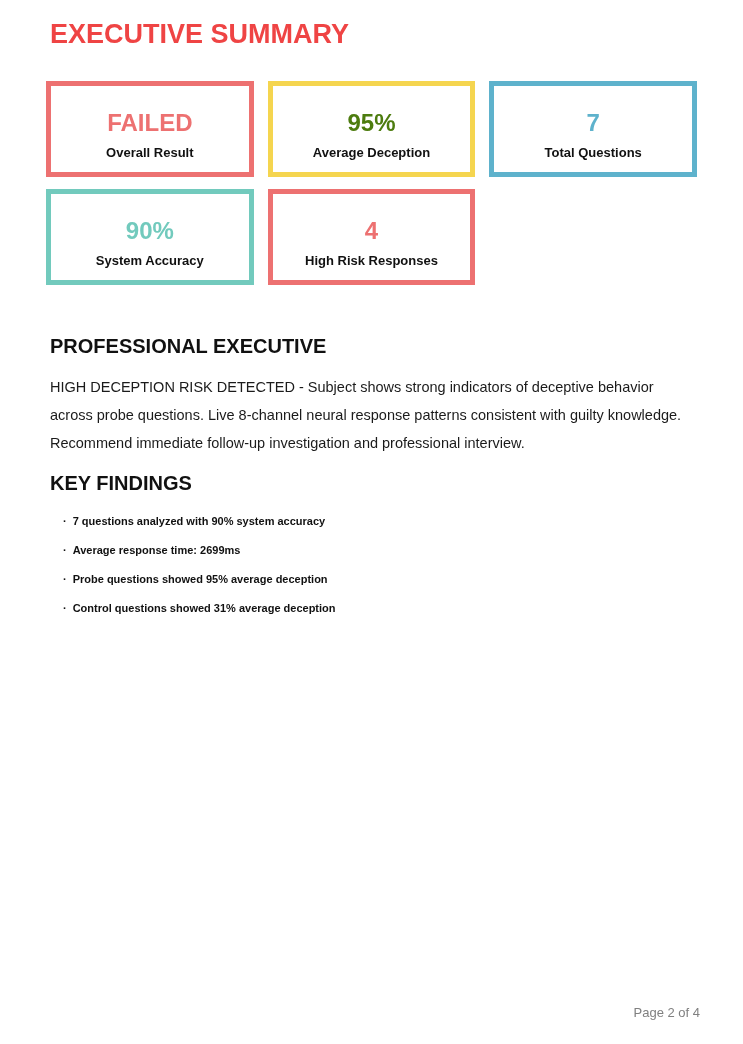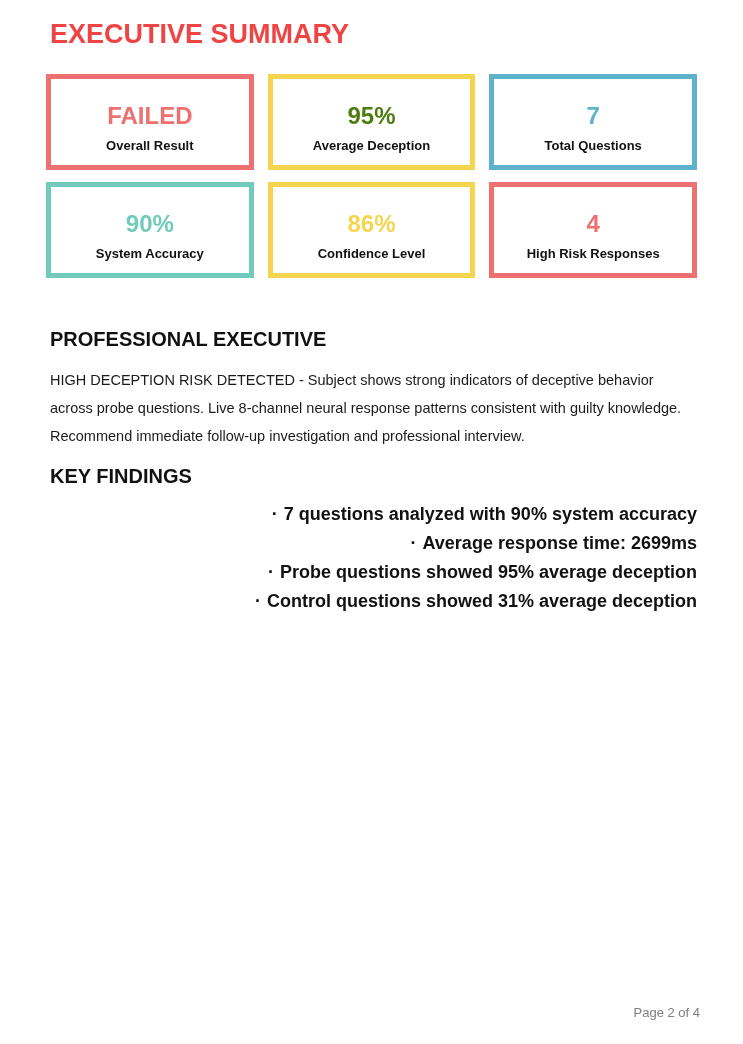--- a/index.html
+++ b/index.html
@@ -15,21 +15,21 @@
   }
   .content { padding: 0 46px; }
   h1.page-title {
     margin: 18px 0 0 4px;
     font-size: 27px;
     line-height: 1.2;
     font-weight: bold;
     color: #ef4444;
   }
   .cards-grid {
-    margin-top: 24px;
+    margin-top: 31px;
     display: grid;
     grid-template-columns: repeat(3, 1fr);
     column-gap: 14px;
     row-gap: 12px;
   }
   .metric-card {
     height: 96px;
     border: 5px solid #cccccc;
     background: #ffffff;
     display: flex;
@@ -66,25 +66,24 @@
     line-height: 28px;
     font-weight: normal;
     color: #1b1b1b;
   }
   ul.findings-list {
     list-style: none;
     margin: 12px 0 0 4px;
   }
   ul.findings-list li {
     padding-left: 13px;
-    font-size: 18px;
+    font-size: 11px;
     line-height: 29px;
     font-weight: bold;
     color: #111111;
-    text-align: right;
   }
   .bullet-dot { margin-right: 6px; }
   .page-footer {
     position: absolute;
     top: 1005px;
     right: 43px;
     font-size: 13px;
     color: #808080;
     font-weight: normal;
   }
@@ -111,24 +110,20 @@
   <div class="metric-card" style="border-color: rgb(94, 178, 204);">
     <div class="metric-value" style="color: rgb(94, 178, 204);">7</div>
     <div class="metric-label">Total Questions</div>
   </div>
 
   <div class="metric-card" style="border-color: rgb(114, 202, 189);">
     <div class="metric-value" style="color: rgb(114, 202, 189);">90%</div>
     <div class="metric-label">System Accuracy</div>
   </div>
 
-  <div class="metric-card" style="border-color: rgb(245, 213, 79);">
-    <div class="metric-value" style="color: rgb(245, 213, 79);">86%</div>
-    <div class="metric-label">Confidence Level</div>
-  </div>
 
   <div class="metric-card" style="border-color: rgb(237, 113, 113);">
     <div class="metric-value" style="color: rgb(237, 113, 113);">4</div>
     <div class="metric-label">High Risk Responses</div>
   </div>
 </div>
 
     <h2 class="section-heading">PROFESSIONAL EXECUTIVE</h2>
 
     <p class="assessment-body">HIGH DECEPTION RISK DETECTED - Subject shows strong indicators of deceptive behavior across probe questions. Live 8-channel neural response patterns consistent with guilty knowledge. Recommend immediate follow-up investigation and professional interview.</p>

